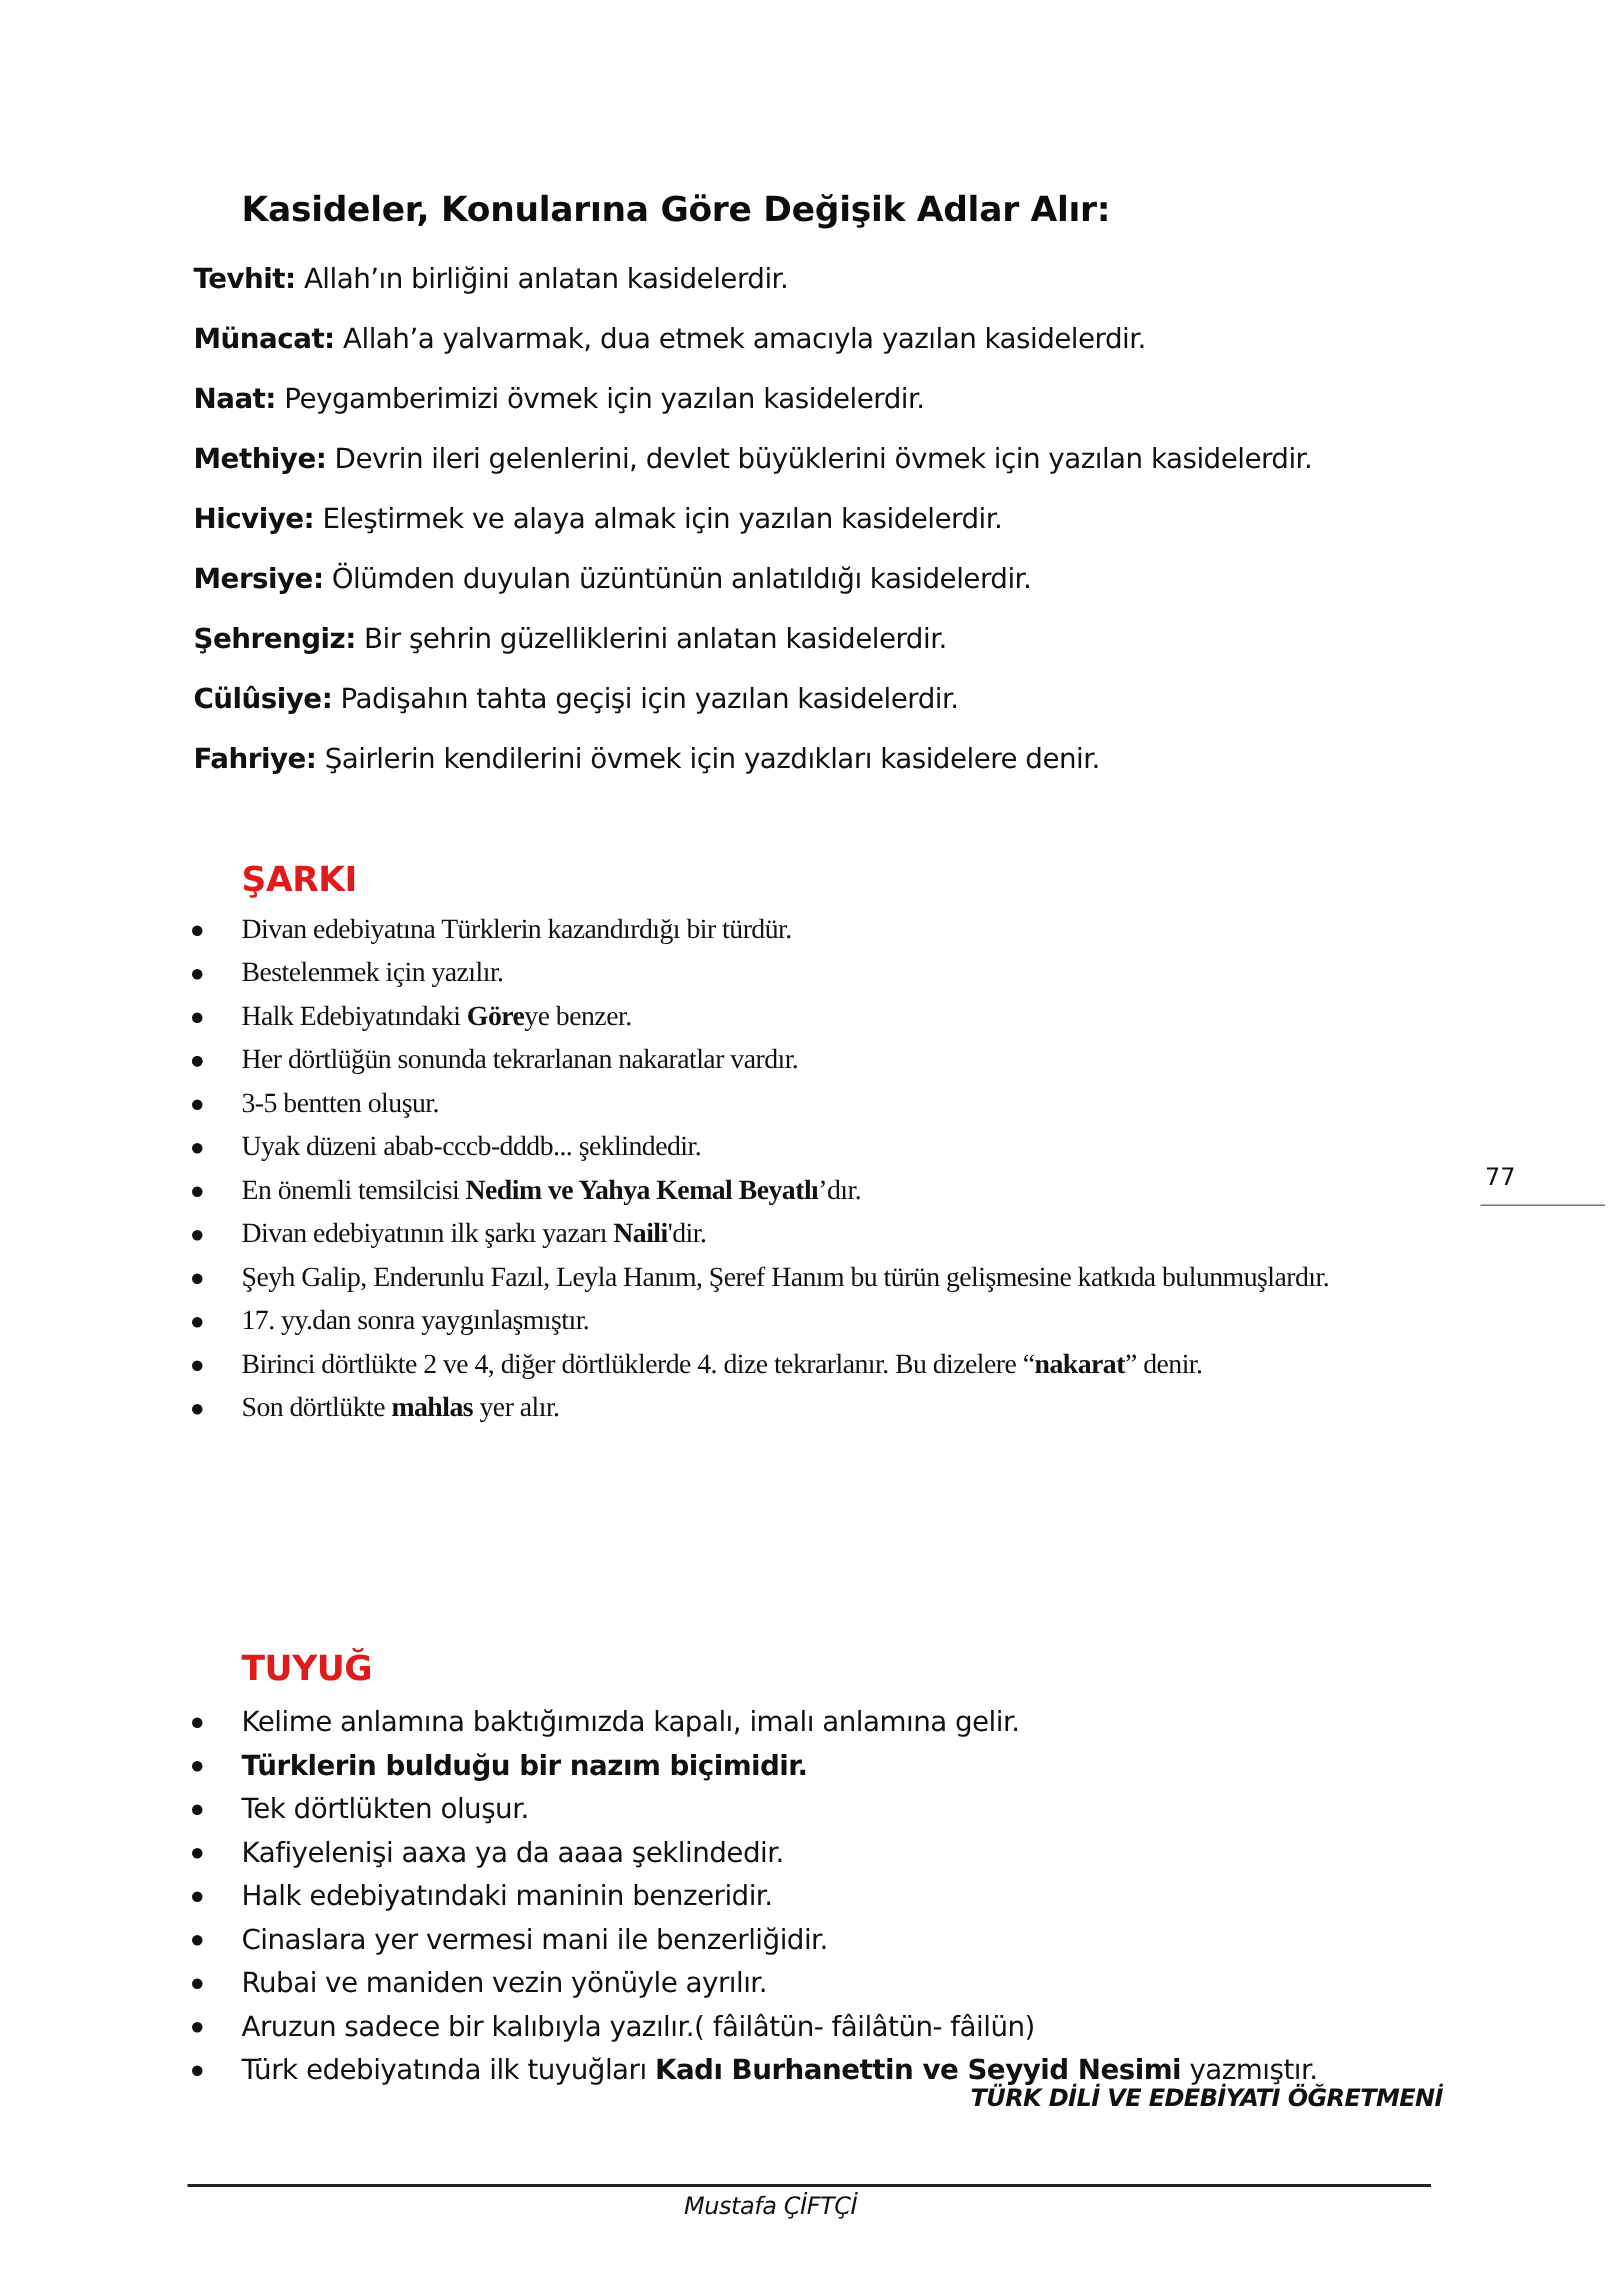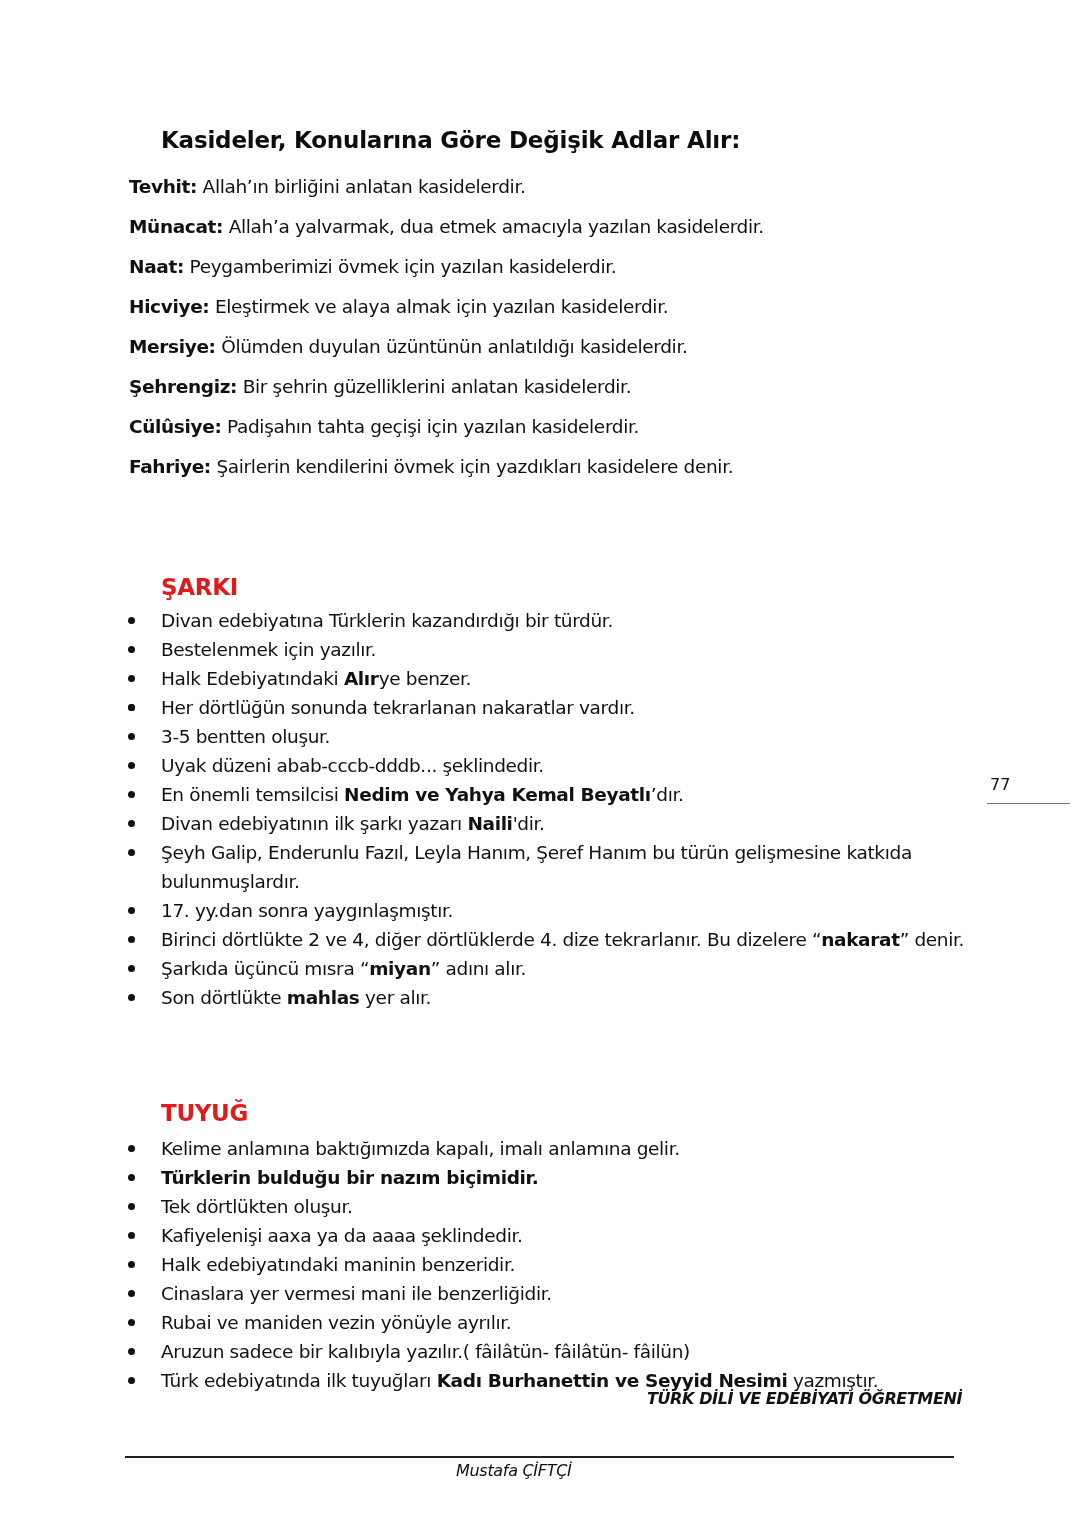--- a/index.html
+++ b/index.html
@@ -130,42 +130,42 @@
 <body>
 
 <div class="page">
 
   <div class="main-heading">Kasideler, Konularına Göre Değişik Adlar Alır:</div>
 
   <div class="def-list">
     <div class="def-row"><span class="def-term">Tevhit:</span><span> Allah’ın birliğini anlatan kasidelerdir.</span></div>
     <div class="def-row"><span class="def-term">Münacat:</span><span> Allah’a yalvarmak, dua etmek amacıyla yazılan kasidelerdir.</span></div>
     <div class="def-row"><span class="def-term">Naat:</span><span> Peygamberimizi övmek için yazılan kasidelerdir.</span></div>
+    <div class="def-row"><span class="def-term">Methiye:</span><span> Devrin ileri gelenlerini, devlet büyüklerini övmek için yazılan kasidelerdir.</span></div>
     <div class="def-row"><span class="def-term">Hicviye:</span><span> Eleştirmek ve alaya almak için yazılan kasidelerdir.</span></div>
     <div class="def-row"><span class="def-term">Mersiye:</span><span> Ölümden duyulan üzüntünün anlatıldığı kasidelerdir.</span></div>
     <div class="def-row"><span class="def-term">Şehrengiz:</span><span> Bir şehrin güzelliklerini anlatan kasidelerdir.</span></div>
     <div class="def-row"><span class="def-term">Cülûsiye:</span><span> Padişahın tahta geçişi için yazılan kasidelerdir.</span></div>
     <div class="def-row"><span class="def-term">Fahriye:</span><span> Şairlerin kendilerini övmek için yazdıkları kasidelere denir.</span></div>
   </div>
 
   <div class="section-title" style="top:553px;">ŞARKI</div>
-  <ul class="bullet-list" style="top:585px;">
+  <ul class="bullet-list" style="top:585px;font-family:Liberation Serif, serif;">
     <li class="bullet-item"><span class="bullet-dot"></span><span>Divan edebiyatına Türklerin kazandırdığı bir türdür.</span><span class="b"></span><span></span></li>
     <li class="bullet-item"><span class="bullet-dot"></span><span>Bestelenmek için yazılır.</span><span class="b"></span><span></span></li>
-    <li class="bullet-item"><span class="bullet-dot"></span><span>Halk Edebiyatındaki </span><span class="b">Alır</span><span>ye benzer.</span></li>
+    <li class="bullet-item"><span class="bullet-dot"></span><span>Halk Edebiyatındaki </span><span class="b">Göre</span><span>ye benzer.</span></li>
     <li class="bullet-item"><span class="bullet-dot"></span><span class="b"></span><span></span></li>
     <li class="bullet-item"><span class="bullet-dot"></span><span>Her dörtlüğün sonunda tekrarlanan nakaratlar vardır.</span><span class="b"></span><span></span></li>
     <li class="bullet-item"><span class="bullet-dot"></span><span>3-5 bentten oluşur.</span><span class="b"></span><span></span></li>
     <li class="bullet-item"><span class="bullet-dot"></span><span>Uyak düzeni  abab-cccb-dddb... şeklindedir.</span><span class="b"></span><span></span></li>
     <li class="bullet-item"><span class="bullet-dot"></span><span>En önemli temsilcisi  </span><span class="b">Nedim ve Yahya Kemal Beyatlı</span><span>’dır.</span></li>
     <li class="bullet-item"><span class="bullet-dot"></span><span>Divan edebiyatının ilk şarkı yazarı </span><span class="b">Naili</span><span>'dir.</span></li>
     <li class="bullet-item"><span class="bullet-dot"></span><span>Şeyh Galip, Enderunlu Fazıl, Leyla Hanım, Şeref Hanım bu türün gelişmesine katkıda bulunmuşlardır.</span><span class="b"></span><span></span></li>
     <li class="bullet-item"><span class="bullet-dot"></span><span>17. yy.dan sonra yaygınlaşmıştır.</span><span class="b"></span><span></span></li>
     <li class="bullet-item"><span class="bullet-dot"></span><span>Birinci dörtlükte 2 ve 4, diğer dörtlüklerde 4. dize tekrarlanır. Bu dizelere “</span><span class="b">nakarat</span><span>” denir.</span></li>
-    <li class="bullet-item"><span class="bullet-dot"></span><span>Şarkıda üçüncü mısra “</span><span class="b">miyan</span><span>” adını alır.</span></li>
     <li class="bullet-item"><span class="bullet-dot"></span><span>Son dörtlükte </span><span class="b">mahlas</span><span> yer alır.</span></li>
   </ul>
 
   <div class="section-title" style="top:1079px;">TUYUĞ</div>
   <ul class="bullet-list" style="top:1113px;">
     <li class="bullet-item"><span class="bullet-dot"></span><span>Kelime anlamına baktığımızda kapalı, imalı anlamına gelir.</span><span class="b"></span><span></span></li>
     <li class="bullet-item"><span class="bullet-dot"></span><span></span><span class="b">Türklerin bulduğu bir nazım biçimidir.</span><span></span></li>
     <li class="bullet-item"><span class="bullet-dot"></span><span>Tek dörtlükten oluşur.</span><span class="b"></span><span></span></li>
     <li class="bullet-item"><span class="bullet-dot"></span><span>Kafiyelenişi  aaxa ya da aaaa şeklindedir.</span><span class="b"></span><span></span></li>
     <li class="bullet-item"><span class="bullet-dot"></span><span>Halk edebiyatındaki maninin benzeridir.</span><span class="b"></span><span></span></li>

